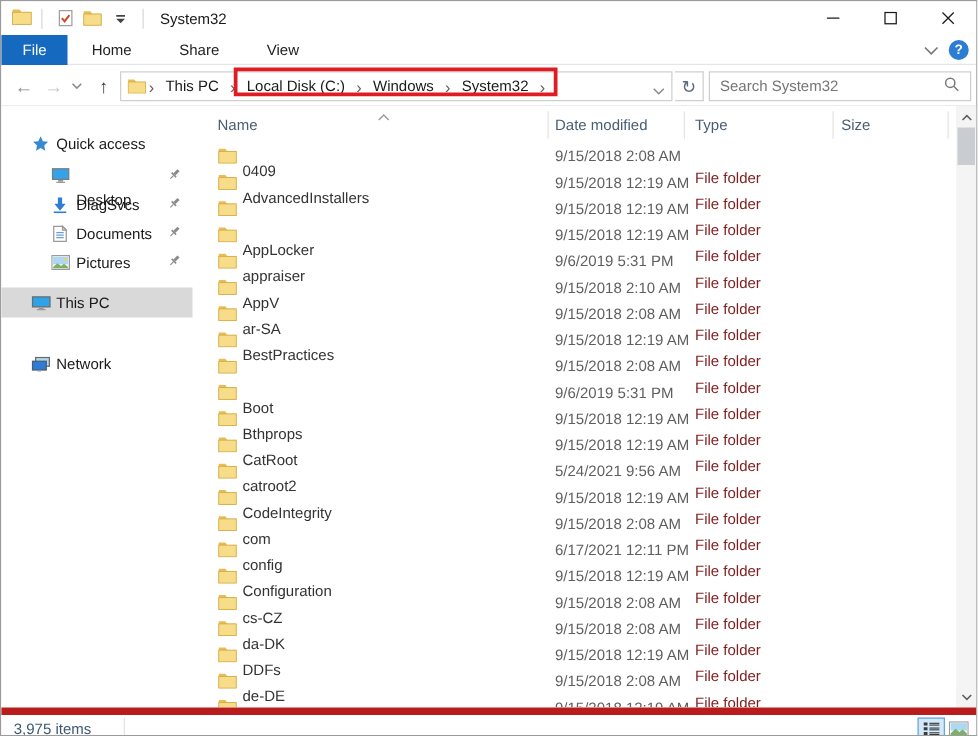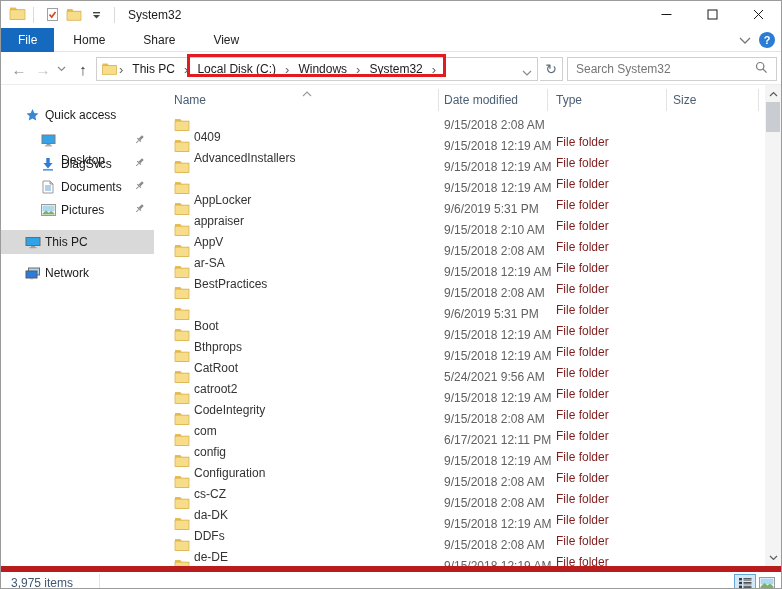--- a/index.html
+++ b/index.html
@@ -273,21 +273,21 @@
         <div class="side-item lvl0 selected" style="margin-top: 9px;">
           <span class="s-icon" style="left: 24px;">
             <svg width="16" height="13" viewBox="0 0 16 13">
               <rect x="1" y="1.5" width="14" height="8" fill="#2ea3e8" stroke="#6b6b6b"></rect>
               <rect x="6" y="10" width="4" height="1.2" fill="#9a9a9a"></rect>
               <rect x="4.5" y="11.2" width="7" height="1" fill="#9a9a9a"></rect>
             </svg>
           </span>
           <span class="s-label" style="left: 44px;">This PC</span>
         </div>
-        <div class="side-item lvl0" style="margin-top: 7px;">
+        <div class="side-item lvl0" style="margin-top: 25px;">
           <span class="s-icon" style="left: 24px;">
             <svg width="16" height="13" viewBox="0 0 16 13">
               <rect x="3.5" y="1" width="11" height="7" fill="#aed7f2" stroke="#6b6b6b"></rect>
               <rect x="1" y="4" width="11" height="7" fill="#2e7cd6" stroke="#4c5d6e"></rect>
               <rect x="5" y="11.2" width="3" height="1" fill="#9a9a9a"></rect>
             </svg>
           </span>
           <span class="s-label" style="left: 44px;">Network</span>
         </div>
       </div>

